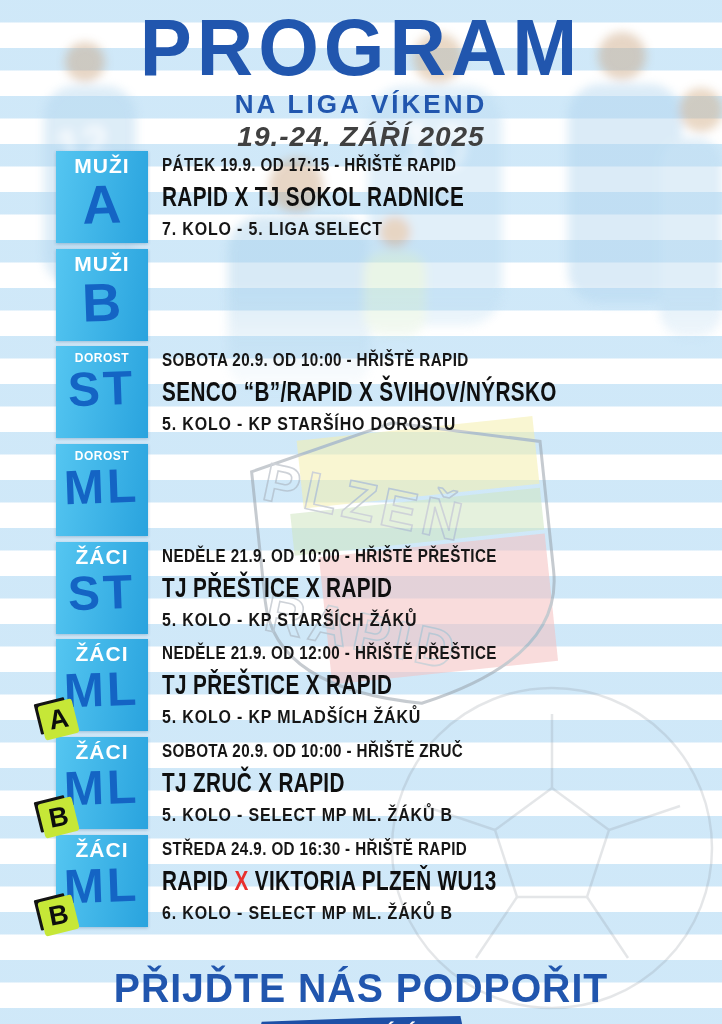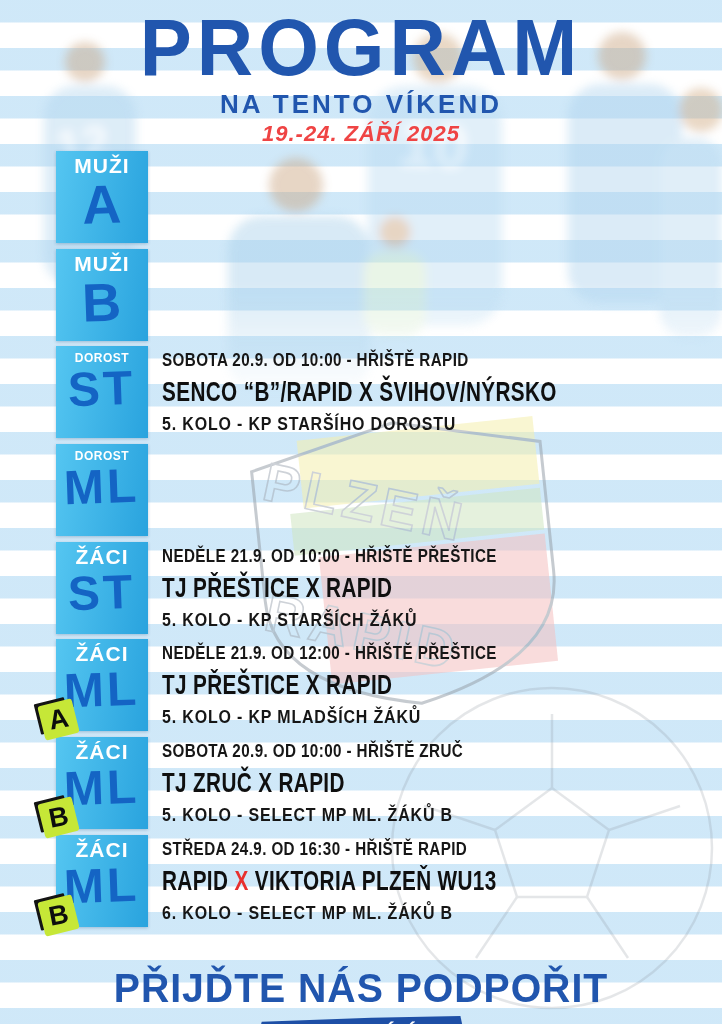--- a/index.html
+++ b/index.html
@@ -20,21 +20,21 @@
     mask-image:linear-gradient(180deg,#000 70%,transparent 100%); }
   .bg-crest { position:absolute; left:252px; top:418px; transform:rotate(-6deg); }
   .bg-ball  { position:absolute; left:382px; top:678px; }
   
   .header { position:absolute; top:8px; left:0; width:100%; text-align:center; z-index:3; }
   .title {
     font-size:78px; font-weight:bold; color:#2156ae;
     letter-spacing:5px; line-height:1.02; transform:scaleY(1.03);
   }
   .subtitle { font-size:26px; font-weight:bold; color:#2156ae; letter-spacing:3px; margin-top:1px; }
-  .daterange { font-size:22px; font-weight:bold; font-style:italic; color:#ef4444; letter-spacing:1px; margin-top:1px; }
+  .daterange { font-size:28px; font-weight:bold; font-style:italic; color:#404040; letter-spacing:1px; margin-top:1px; }
   
   .rows { position:absolute; top:148px; left:0; width:100%; z-index:3; }
   .row { position:relative; height:97.7px; display:flex; align-items:center; }
   .badge {
     position:relative; margin-left:56px; width:92px; height:92px; flex:0 0 92px;
     background:linear-gradient(100deg,#55c6f1 0%,#29a3de 100%);
     display:flex; flex-direction:column; align-items:center;
     padding-top:3px; box-sizing:border-box;
     box-shadow:0 1px 3px rgba(0,60,110,.25);
   }
@@ -113,30 +113,35 @@
   <svg class="bg-ball" width="340" height="340" viewBox="0 0 340 340">
     <g opacity="0.22" stroke="#8a929c" stroke-width="2.5" fill="none">
       <circle cx="170" cy="170" r="160"></circle>
       <path d="M170,110 L227,152 L205,219 L135,219 L113,152 Z"></path>
       <path d="M170,110 L170,36 M227,152 L298,128 M205,219 L246,280 M135,219 L94,280 M113,152 L42,128"></path>
     </g>
   </svg>
 
   <header class="header">
     <div class="title">PROGRAM</div>
-    <div class="subtitle">NA TENTO VÍKEND</div>
+    <div class="subtitle">NA LIGA VÍKEND</div>
     <div class="daterange">19.-24. ZÁŘÍ 2025</div>
   </header>
 
   <main class="rows" id="rows">
     <div class="row">
       <div class="badge">
         <span class="cat">MUŽI</span>
         <span class="letter">A</span>
 
+      </div>
+      <div class="text">
+        <span class="dt">PÁTEK 19.9. OD 17:15 - HŘIŠTĚ RAPID</span>
+        <span class="match-title">RAPID X TJ SOKOL RADNICE</span>
+        <span class="league">7. KOLO - 5. LIGA SELECT</span>
       </div>
     </div>
 
     <div class="row">
       <div class="badge">
         <span class="cat">MUŽI</span>
         <span class="letter">B</span>
 
       </div>
     </div>

